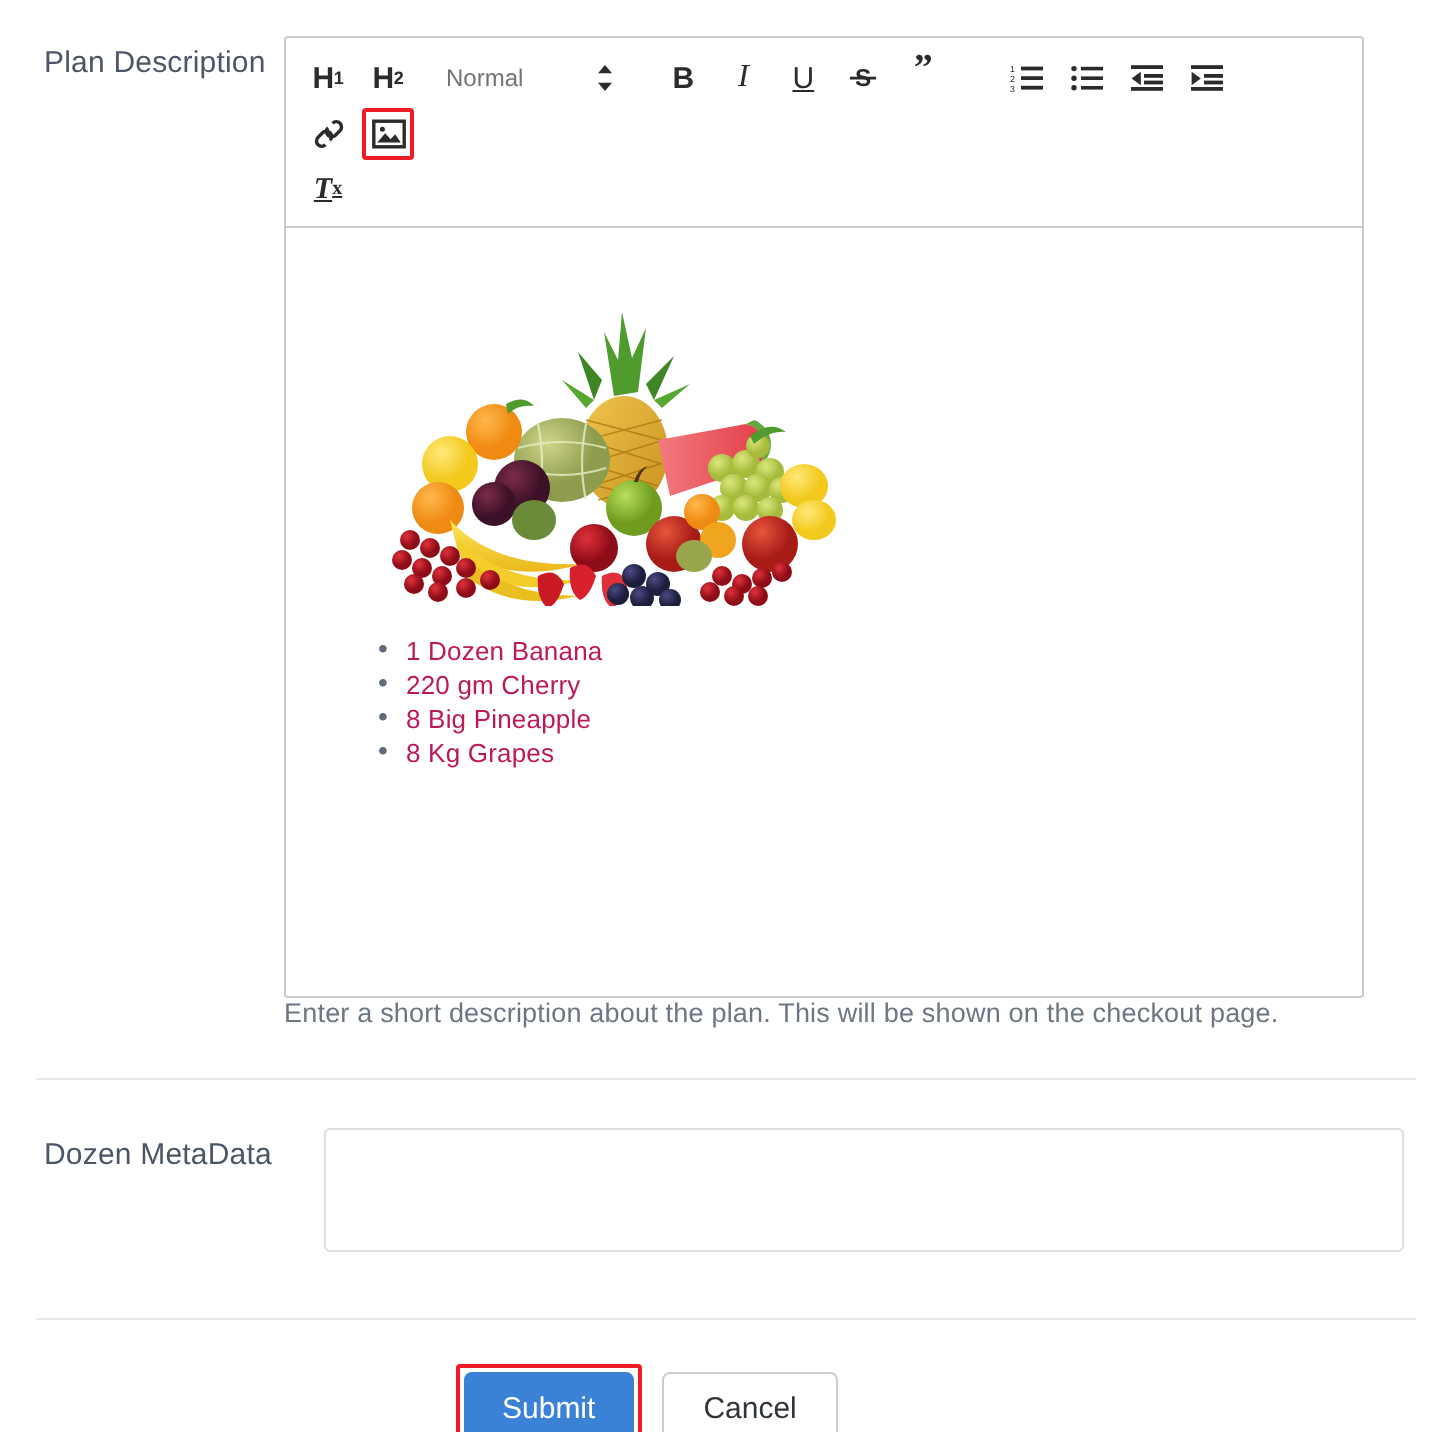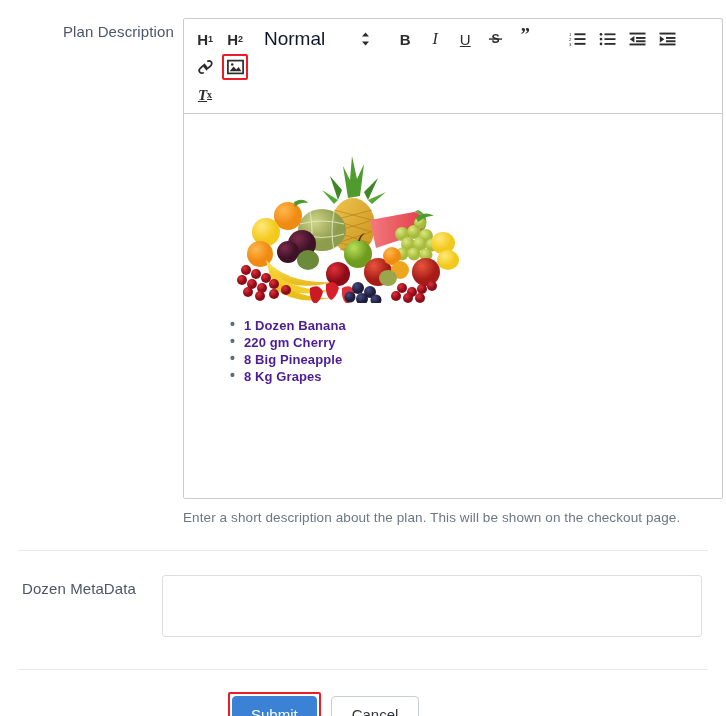--- a/index.html
+++ b/index.html
@@ -28,21 +28,21 @@
 
   .field-label {
     width: 140px;
     flex: 0 0 140px;
     font-size: 15px;
     line-height: 23px;
     color: #4c5668;
     padding-top: 2px;
     letter-spacing: .1px;
   }
-  .field-label.wrapped { width: 120px; flex: 0 0 120px; margin-left: 41px; }
+  .field-label.wrapped { width: 120px; flex: 0 0 120px; }
 
   .field-body { flex: 1 1 auto; }
 
   
   .editor {
     border: 1px solid #c8ccd0;
     border-radius: 2px;
     background: #ffffff;
     width: 540px;
   }
@@ -92,22 +92,22 @@
   .tb-clear .x { font-size: 10px; font-style: normal; }
 
   .tb-select {
     display: inline-flex;
     align-items: center;
     margin: 1px 4px 1px 14px;
     cursor: pointer;
     height: 26px;
   }
   .tb-select-label {
-    font-size: 19px;
-    color: #0f172a;
+    font-size: 12px;
+    color: #737373;
     margin-right: 36px;
     white-space: nowrap;
   }
   .tb-select-arrows {
     display: inline-flex;
     flex-direction: column;
     line-height: 5px;
     font-size: 9px;
     color: #2b2b2b;
     margin-right: 16px;
@@ -134,36 +134,35 @@
   
   .desc-list {
     margin: 14px 0 0 0;
     padding-left: 40px;
     list-style: none;
   }
   .desc-list li {
     position: relative;
     font-size: 13px;
     line-height: 17px;
-    color: #4c1d95;
-    font-weight: bold;
+    color: #be185d;
+    font-weight: normal;
     letter-spacing: .1px;
     padding: 0 0 0 2px;
   }
   .desc-list li::before {
     content: "\2022";
     position: absolute;
     left: -12px;
     top: -1px;
     font-size: 14px;
     color: #5f6b7a;
   }
 
   .help-text {
-    margin-top: 11px;
     font-size: 13.5px;
     color: #6d7683;
     letter-spacing: .1px;
   }
 
   
   .metadata-box {
     width: 540px;
     height: 62px;
     border: 1px solid #dcdfe3;

